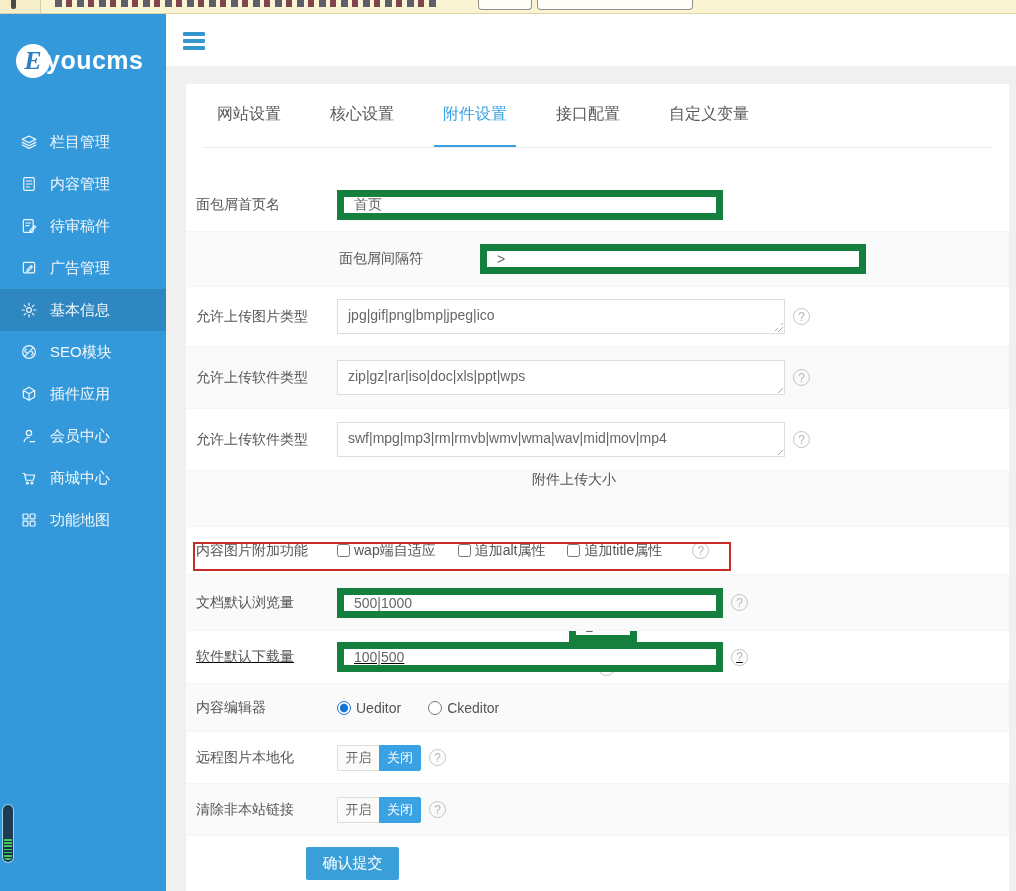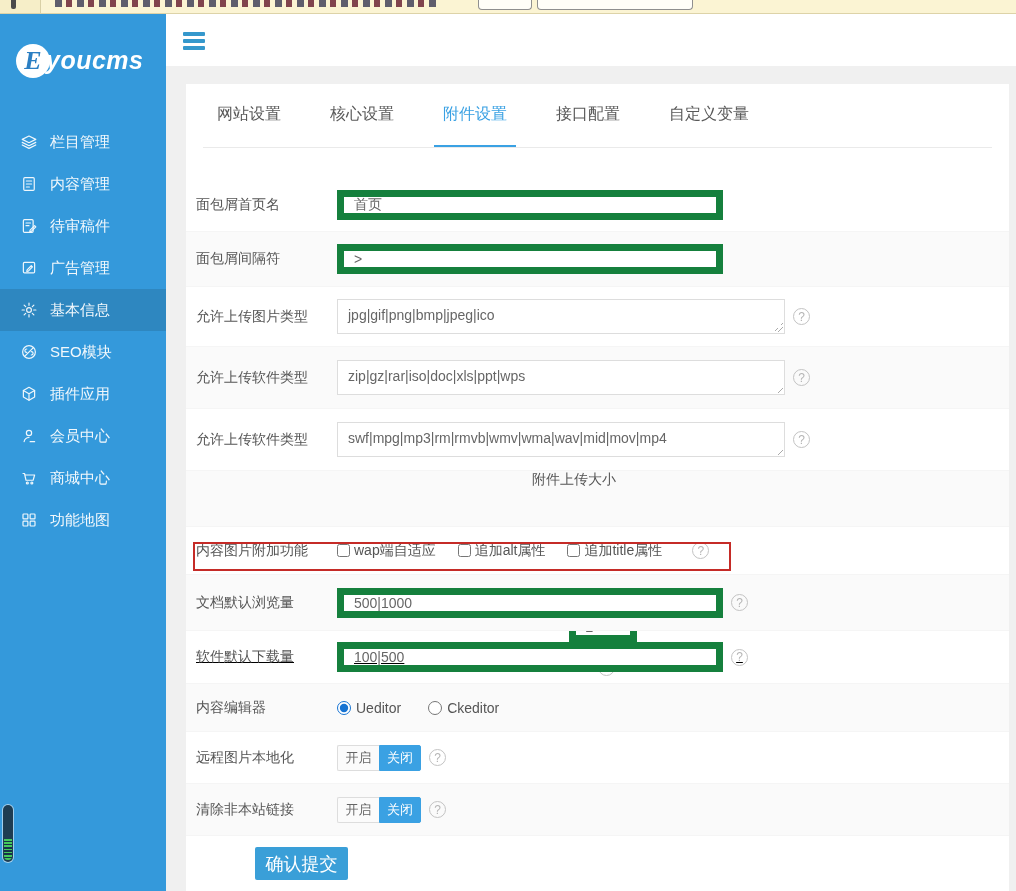--- a/index.html
+++ b/index.html
@@ -19,21 +19,21 @@
     opacity:.85;}
   .mini-box{position:absolute; top:0; height:10px; background:#fffef8; border:1px solid #8f8f8f; border-top:none; border-radius:0 0 4px 4px;}
   .mini-box.b1{left:478px; width:54px;}
   .mini-box.b2{left:537px; width:156px;}
 
   
   .sidebar{position:absolute; left:0; top:13px; width:166px; height:878px; background:var(--sidebar-bg); z-index:10;}
   .logo{height:95px; display:flex; align-items:center; padding-left:16px;}
   .logo-circle{width:34px; height:34px; background:#fff; color:#2b7fc3; border-radius:50%;
     display:flex; align-items:center; justify-content:center; font-weight:bold; font-style:italic; font-size:26px; font-family:"Liberation Serif",serif;}
-  .logo-text{color:#fff; font-style:italic; font-weight:bold; font-size:25px; margin-left:-4px; letter-spacing:.5px;}
+  .logo-text{color:#fff; font-weight:bold; font-size:25px; margin-left:-4px; letter-spacing:.5px;}
   .nav{margin-top:13px;}
   .nav-item{height:42px; display:flex; align-items:center; padding-left:20px; cursor:pointer; color:#f2f8fc; font-size:15px;}
   .nav-item.active{background:var(--sidebar-active-bg);}
   .nav-item .ic{width:18px; height:18px; margin-right:12px; flex:0 0 18px; opacity:.92;}
   .nav-item .ic svg{width:18px; height:18px; display:block;}
   .nav-item .ic svg *{stroke:#fff; fill:none; stroke-width:1.6; stroke-linecap:round; stroke-linejoin:round;}
 
   
   .header{position:absolute; left:166px; top:13px; width:850px; height:53px; background:#fff; z-index:5;}
   .hamburger{position:absolute; left:17px; top:19px; width:22px; height:18px; display:flex; flex-direction:column; justify-content:space-between; cursor:pointer;}
@@ -59,40 +59,40 @@
   .ta-wrap{position:relative; width:448px;}
   .ta{width:448px; height:35px; border:1px solid #ddd; background:#fff; padding:7px 10px; font-size:14px; color:#666;
     font-family:"Liberation Sans",sans-serif; resize:none; overflow:hidden; white-space:nowrap; outline:none; display:block;}
   .resize-handle{position:absolute; right:2px; bottom:2px; width:9px; height:9px; pointer-events:none;
     background:linear-gradient(135deg, transparent 0 50%, #aaa 50% 55%, transparent 55% 70%, #aaa 70% 75%, transparent 75%);}
   .help{width:17px; height:17px; border:1px solid #c3c3c3; border-radius:50%; color:#b5b5b5; font-size:12px;
     display:inline-flex; align-items:center; justify-content:center; margin-left:8px; flex:0 0 17px; cursor:pointer;}
   .suffix{font-size:15px; color:#555; margin-left:10px;}
 
   
-  .r1{height:54px;} .r2{height:55px;} .r3{height:60px;} .r4{height:62px;} .r5{height:62px;}
+  .r1{height:54px;} .r2{height:55px;justify-content:center;} .r3{height:60px;} .r4{height:62px;} .r5{height:62px;}
   .r6{height:56px;flex-direction:column;} .r7{height:48px;} .r8{height:56px;} .r9{height:53px;text-decoration:underline;} .r10{height:48px;}
   .r11{height:52px;} .r12{height:52px;} .r13{height:55px; border-bottom:none;}
 
   
   .chk,.rad{display:inline-flex; align-items:center; font-size:14px; color:#555; cursor:pointer;}
   .chk{margin-right:22px;}
   .rad{margin-right:27px;}
   .chk input{width:13px; height:13px; margin-right:4px; accent-color:#fff;}
   .rad input{width:14px; height:14px; margin-right:5px; accent-color:#1673d2;}
   .red-box{position:absolute; left:7px; top:15px; width:538px; height:29px; border:2px solid var(--highlight-border); pointer-events:none; z-index:3;}
 
   
   .toggle{display:inline-flex;}
   .toggle button{width:42px; height:26px; font-size:13px; cursor:pointer; font-family:"Liberation Sans",sans-serif;}
   .t-off{background:#fbfbfb; border:1px solid #ddd; color:#666; border-radius:2px 0 0 2px; border-right:none;}
   .t-on{background:var(--accent); border:1px solid var(--accent); color:#fff; border-radius:0 2px 2px 0;}
 
-  .submit{margin-left:59px; width:93px; height:33px; background:var(--submit-bg); color:#fff; border:none; border-radius:2px;
-    font-size:18px; cursor:pointer; font-family:"Liberation Sans",sans-serif;}
+  .submit{margin-left:110px; width:93px; height:33px; background:var(--submit-bg); color:#fff; border:none; border-radius:2px;
+    font-size:15px; cursor:pointer; font-family:"Liberation Sans",sans-serif;}
 
   
   .corner-widget{position:absolute; left:3px; top:805px; width:10px; height:57px; background:#1e3d52; border-radius:7px;
     box-shadow:0 0 0 1px rgba(190,220,240,.8); z-index:20;}
   .corner-widget .stripes{position:absolute; left:1px; right:1px; bottom:2px; height:21px; border-radius:0 0 6px 6px;
     background:repeating-linear-gradient(180deg,#43c95c 0 1.6px,#16324a 1.6px 3.2px);}
 </style>
 </head>
 <body>
 

